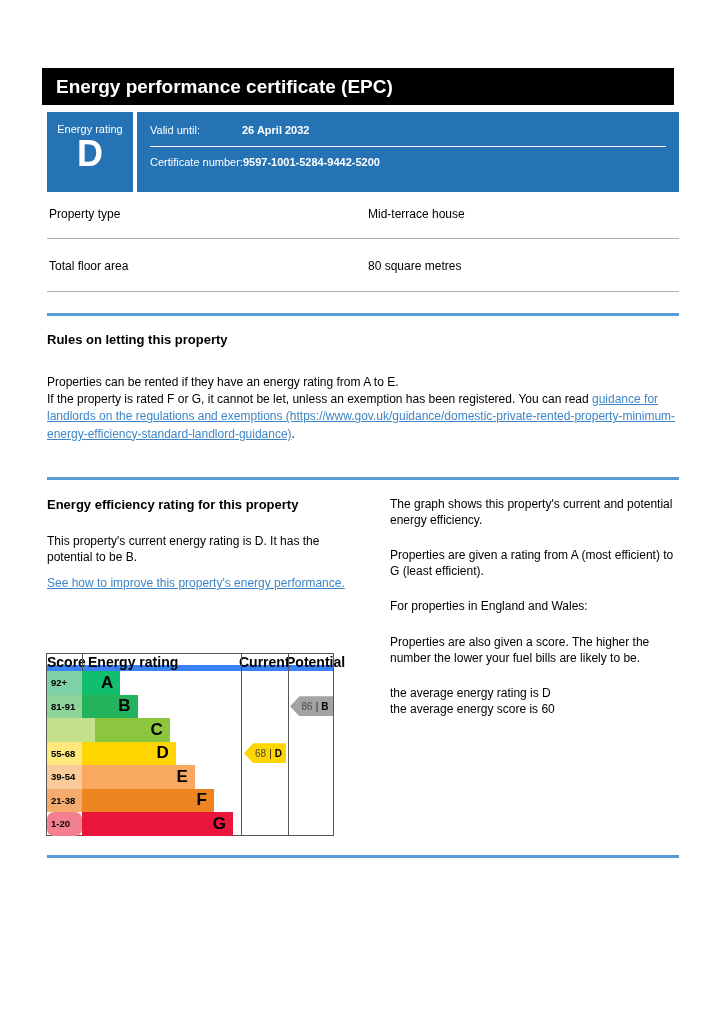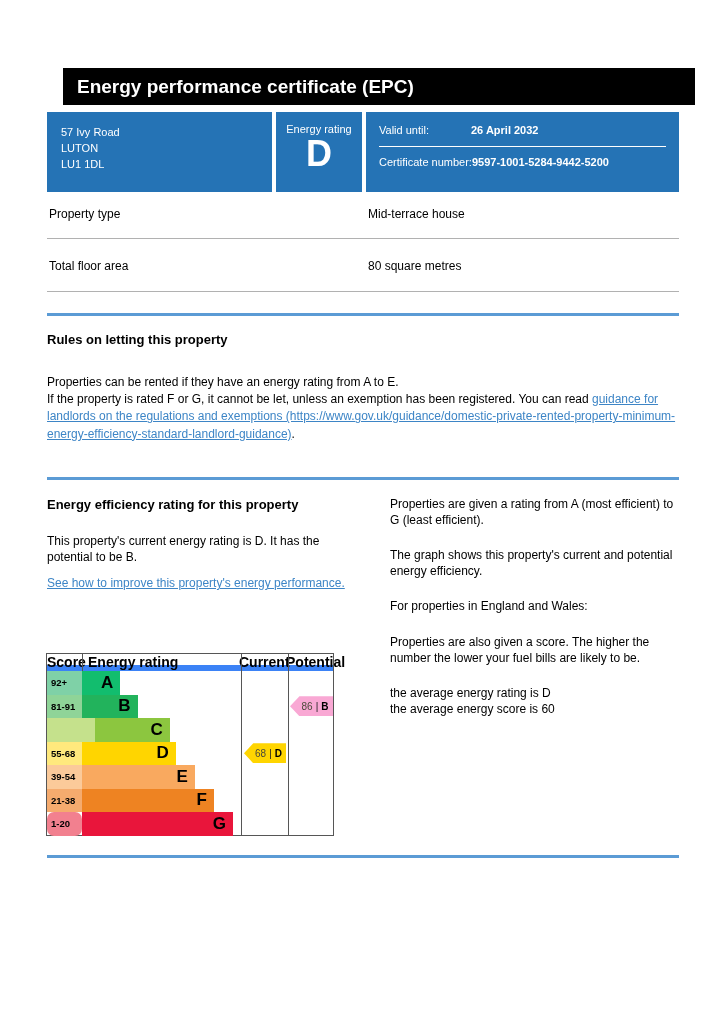--- a/index.html
+++ b/index.html
@@ -4,21 +4,21 @@
 <style>
   * { margin:0; padding:0; box-sizing:border-box; }
   html,body { background:#e9e9e9; }
   #page {
     position:relative; width:726px; height:1024px; background:#ffffff;
     font-family:"Liberation Sans", sans-serif; color:#000; margin:0 auto;
     overflow:hidden;
   }
   
   .header-bar {
-    position:absolute; left:63px; top:68px; width:632px; height:37px;
+    position:absolute; left:42px; top:68px; width:632px; height:37px;
     background:#000; color:#fff; display:flex; align-items:center;
     padding-left:14px; font-size:19px; font-weight:bold;
   }
   
   .summary { position:absolute; left:47px; top:112px; width:632px; height:80px; display:flex; gap:4px; }
   .panel { background:#2573b5; color:#fff; }
   .panel-address { width:225px; padding:13px 14px; font-size:11px; line-height:1.45; }
   .panel-rating  { width:86px; text-align:center; padding-top:11px; }
   .rating-label  { font-size:11px; }
   .rating-letter { font-size:36px; font-weight:bold; line-height:1.05; }
@@ -79,25 +79,20 @@
 </head>
 <body>
 
 <div id="page">
 
   <div class="header-bar">
     <span>Energy performance certificate (EPC)</span>
   </div>
 
   <div class="summary">
-    <div class="panel panel-address">
-      <div>57 Ivy Road</div>
-      <div>LUTON</div>
-      <div>LU1 1DL</div>
-    </div>
     <div class="panel panel-rating">
       <div class="rating-label">Energy rating</div>
       <div class="rating-letter">D</div>
     </div>
     <div class="panel panel-validity">
       <div class="validity-row">
         <span class="validity-lbl">Valid until:</span>
         <span class="validity-val">26 April 2032</span>
       </div>
       <div class="validity-divider"></div>
@@ -129,22 +124,22 @@
 
   <div class="rule" id="rule2"></div>
 
   <div class="two-col">
     <div class="col-left">
       <h2>Energy efficiency rating for this property</h2>
       <p class="para">This property's current energy rating is D. It has the potential to be B.</p>
       <a class="doc-link improve">See how to improve this property's energy performance.</a>
     </div>
     <div class="col-right">
+      <p>The graph shows this property's current and potential energy efficiency.</p>
       <p>Properties are given a rating from A (most efficient) to G (least efficient).</p>
-      <p>The graph shows this property's current and potential energy efficiency.</p>
       <p>For properties in England and Wales:</p>
       <p>Properties are also given a score. The higher the number the lower your fuel bills are likely to be.</p>
       <div>the average energy rating is D</div>
       <div>the average energy score is 60</div>
     </div>
   </div>
 
   <div class="chart">
     <div class="vline v1"></div>
     <div class="vline v2"></div>
@@ -198,21 +193,21 @@
       <div class="band-bar-wrap">
           <div class="band-bar" style="background: rgb(233, 21, 59); width: 95%;">G</div>
         </div>
     </div>
 
     <div class="marker marker-current" style="top: 89.25px; background: rgb(255, 213, 0);">
       <span class="num">68</span>
       <span class="sep">|</span>
       <b>D</b>
     </div>
-    <div class="marker marker-potential" style="top: 42.25px; background: #f9a8d4;">
+    <div class="marker marker-potential" style="top: 42.25px; background: #a3a3a3;">
       <span class="num">86</span>
       <span class="sep">|</span>
       <b>B</b>
     </div>
   </div>
 
   <div class="rule" id="rule3"></div>
 
 </div>
 

